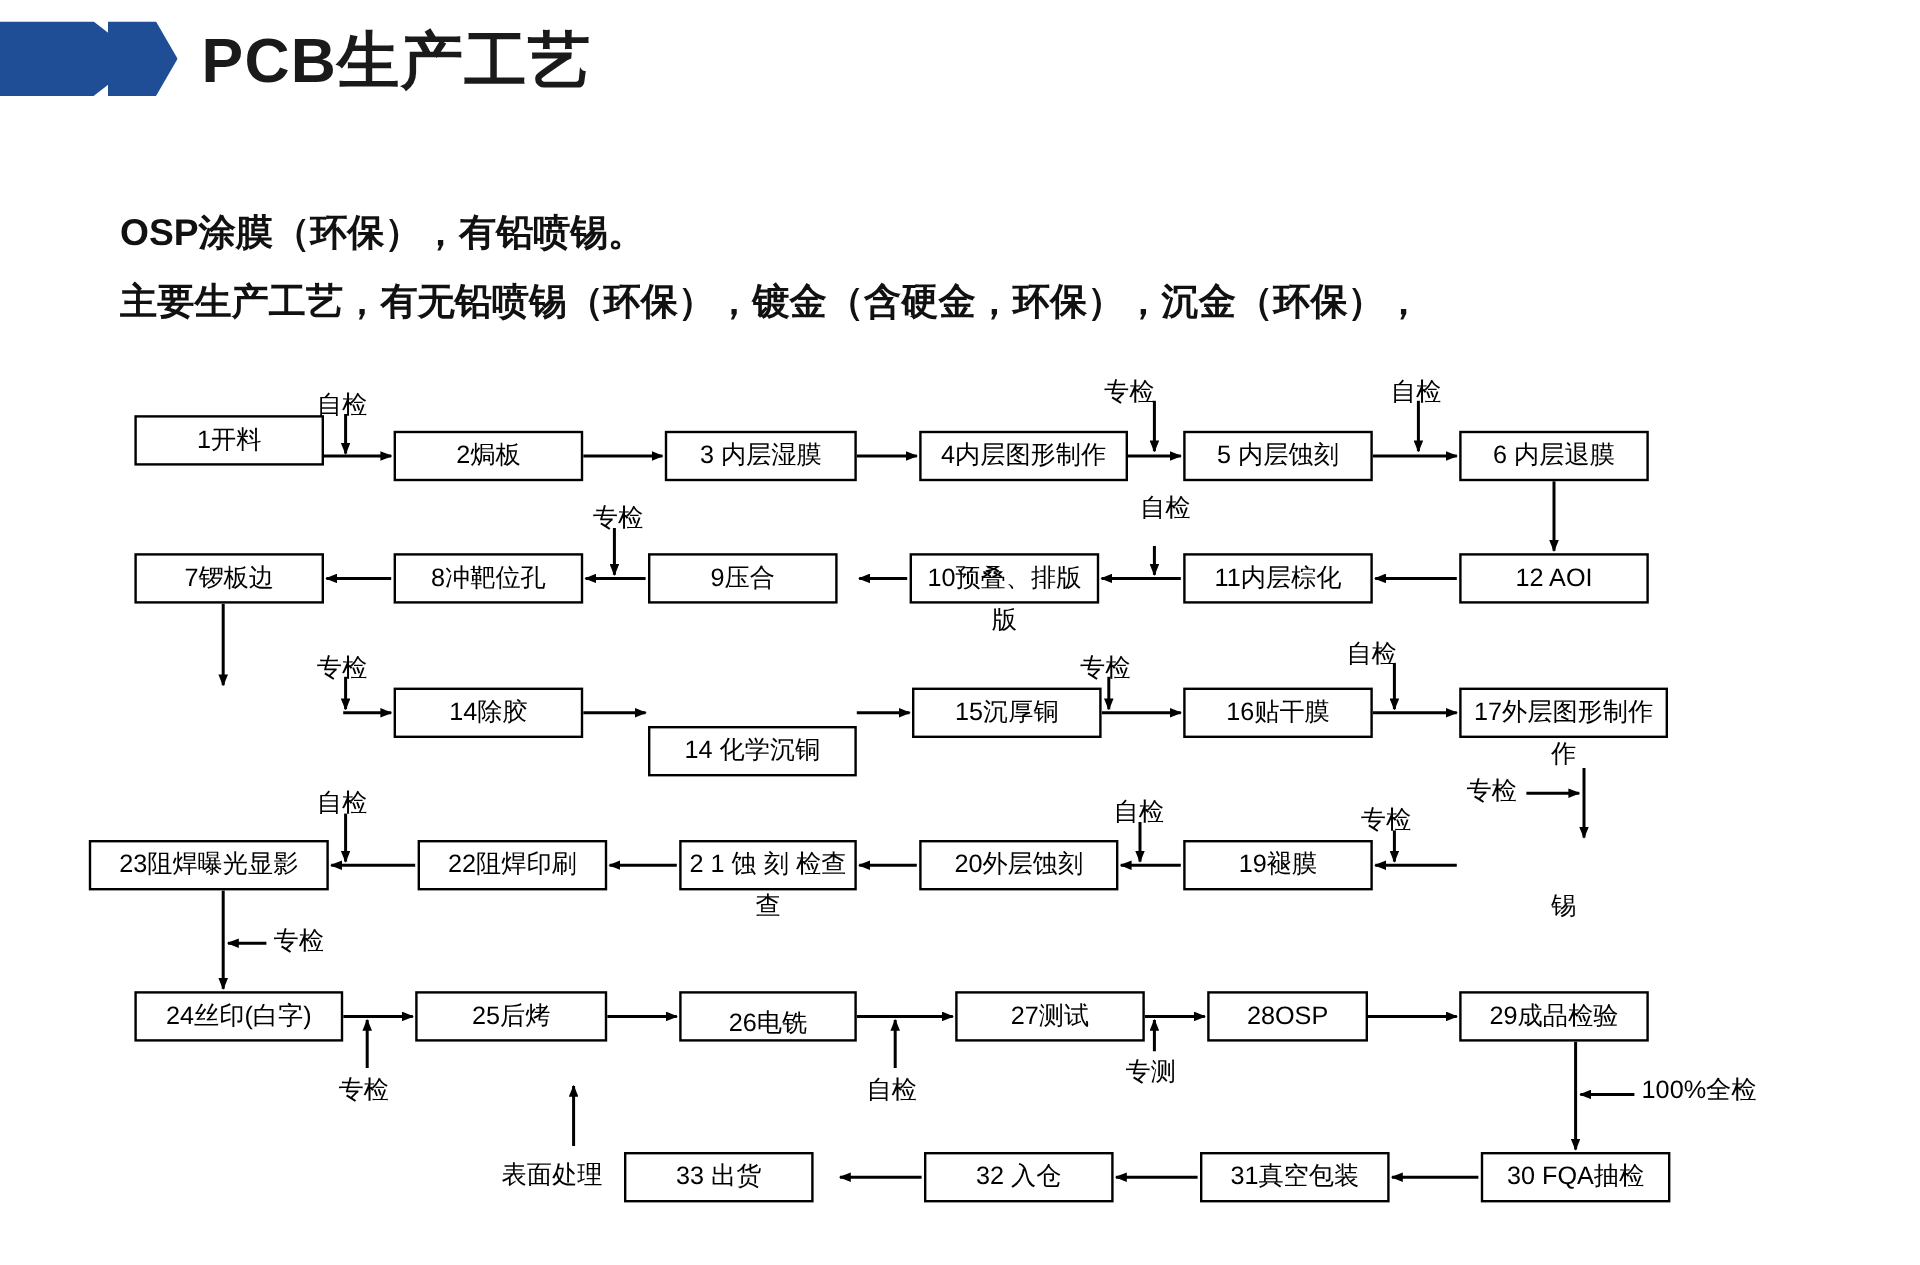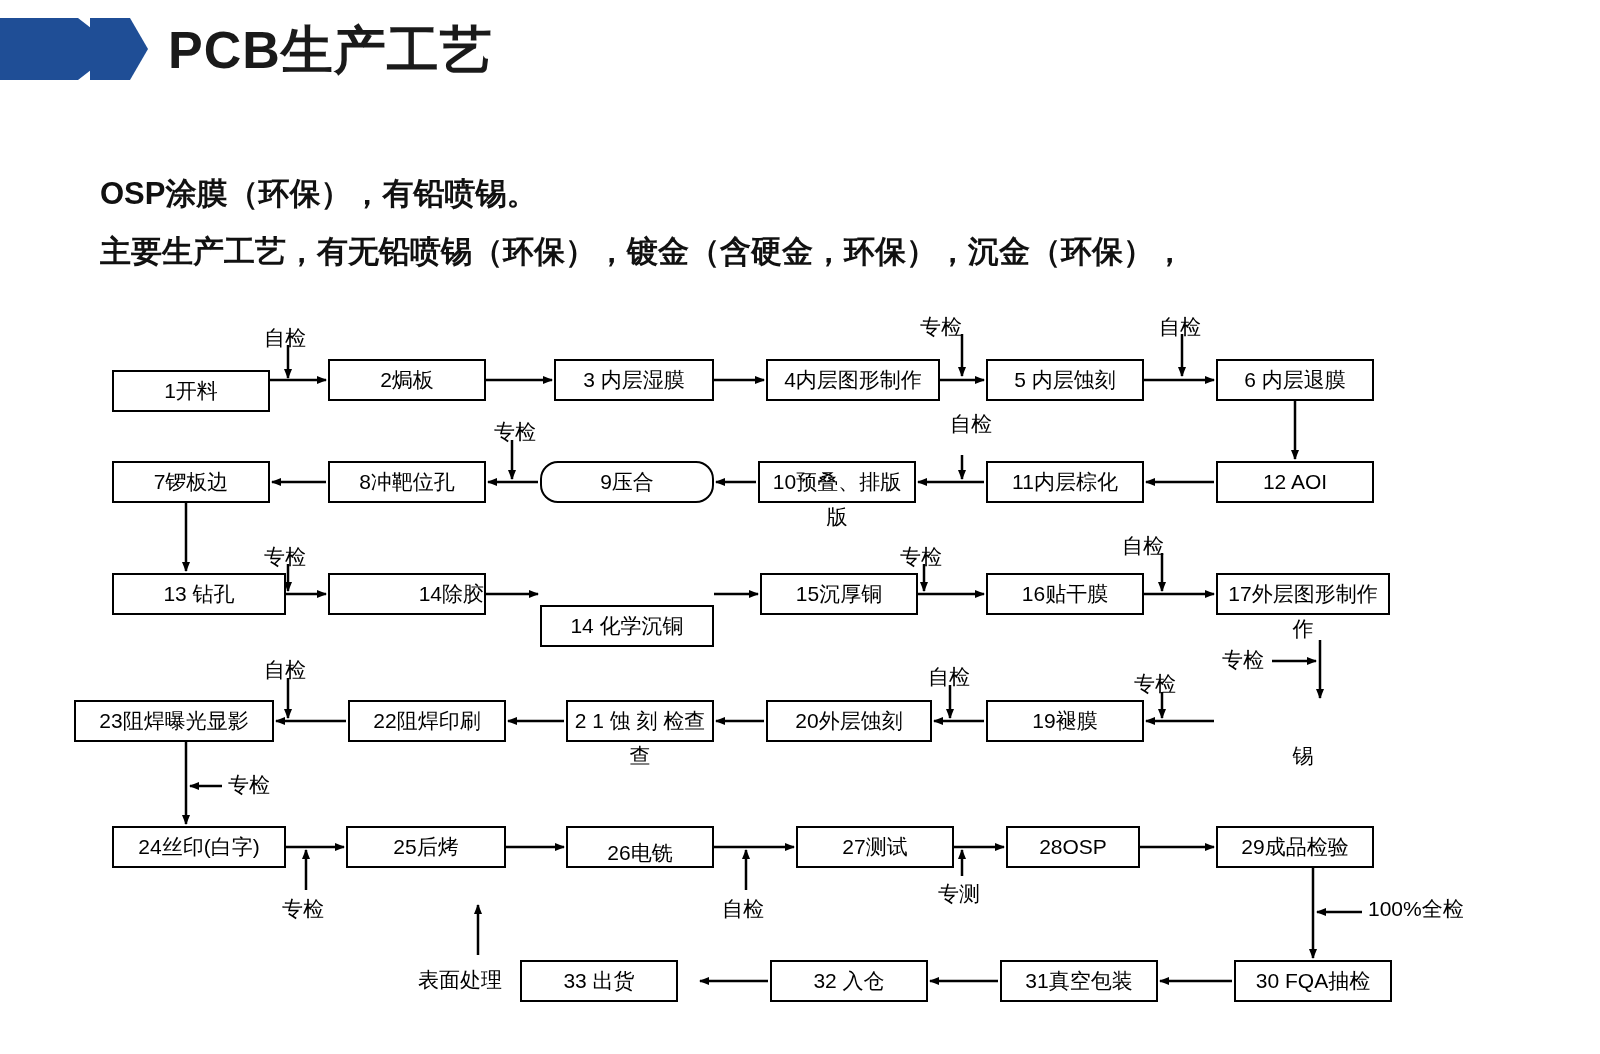--- a/index.html
+++ b/index.html
@@ -154,21 +154,21 @@
       <line x1="1362" y1="912" x2="1317" y2="912"></line>
 
       <line x1="1232" y1="981" x2="1160" y2="981"></line>
       <line x1="998" y1="981" x2="930" y2="981"></line>
       <line x1="768" y1="981" x2="700" y2="981"></line>
 
       <line x1="478" y1="955" x2="478" y2="905"></line>
     </g>
   </svg>
 
-  <div class="node" style="left:112px;top:370px;width:158px;height:42px;">
+  <div class="node" style="left:112px;top:346px;width:158px;height:42px;">
       <span>1开料</span>
     </div>
   <div class="node" style="left:328px;top:359px;width:158px;height:42px;">
       <span>2焗板</span>
     </div>
   <div class="node" style="left:554px;top:359px;width:160px;height:42px;">
       <span>3 内层湿膜</span>
     </div>
   <div class="node" style="left:766px;top:359px;width:174px;height:42px;">
       <span>4内层图形制作</span>
@@ -179,38 +179,35 @@
   <div class="node" style="left:1216px;top:359px;width:158px;height:42px;">
       <span>6 内层退膜</span>
     </div>
 
   <div class="node" style="left:112px;top:461px;width:158px;height:42px;">
       <span>7锣板边</span>
     </div>
   <div class="node" style="left:328px;top:461px;width:158px;height:42px;">
       <span>8冲靶位孔</span>
     </div>
-  <div class="node" style="left:540px;top:461px;width:174px;height:42px;border-radius:18px;">
+  <div class="node" style="left:540px;top:461px;width:158px;height:42px;">
       <span>9压合</span>
     </div>
   <div class="node" style="left:758px;top:461px;width:158px;height:42px;">
       <span>10预叠、排版</span>
     </div>
   <div class="node-overflow" style="left:758px;top:504px;width:158px;">版</div>
   <div class="node" style="left:986px;top:461px;width:158px;height:42px;">
       <span>11内层棕化</span>
     </div>
   <div class="node" style="left:1216px;top:461px;width:158px;height:42px;">
       <span>12 AOI</span>
     </div>
 
-  <div class="node" style="left:112px;top:573px;width:174px;height:42px;">
-      <span>13 钻孔</span>
-    </div>
-  <div class="node" style="left:328px;top:573px;width:158px;height:42px;justify-content:flex-end;">
+  <div class="node" style="left:328px;top:573px;width:158px;height:42px;">
       <span>14除胶</span>
     </div>
   <div class="node" style="left:540px;top:573px;width:174px;height:42px;margin-top:32px;">
       <span>14 化学沉铜</span>
     </div>
   <div class="node" style="left:760px;top:573px;width:158px;height:42px;">
       <span>15沉厚铜</span>
     </div>
   <div class="node" style="left:986px;top:573px;width:158px;height:42px;">
       <span>16贴干膜</span>

